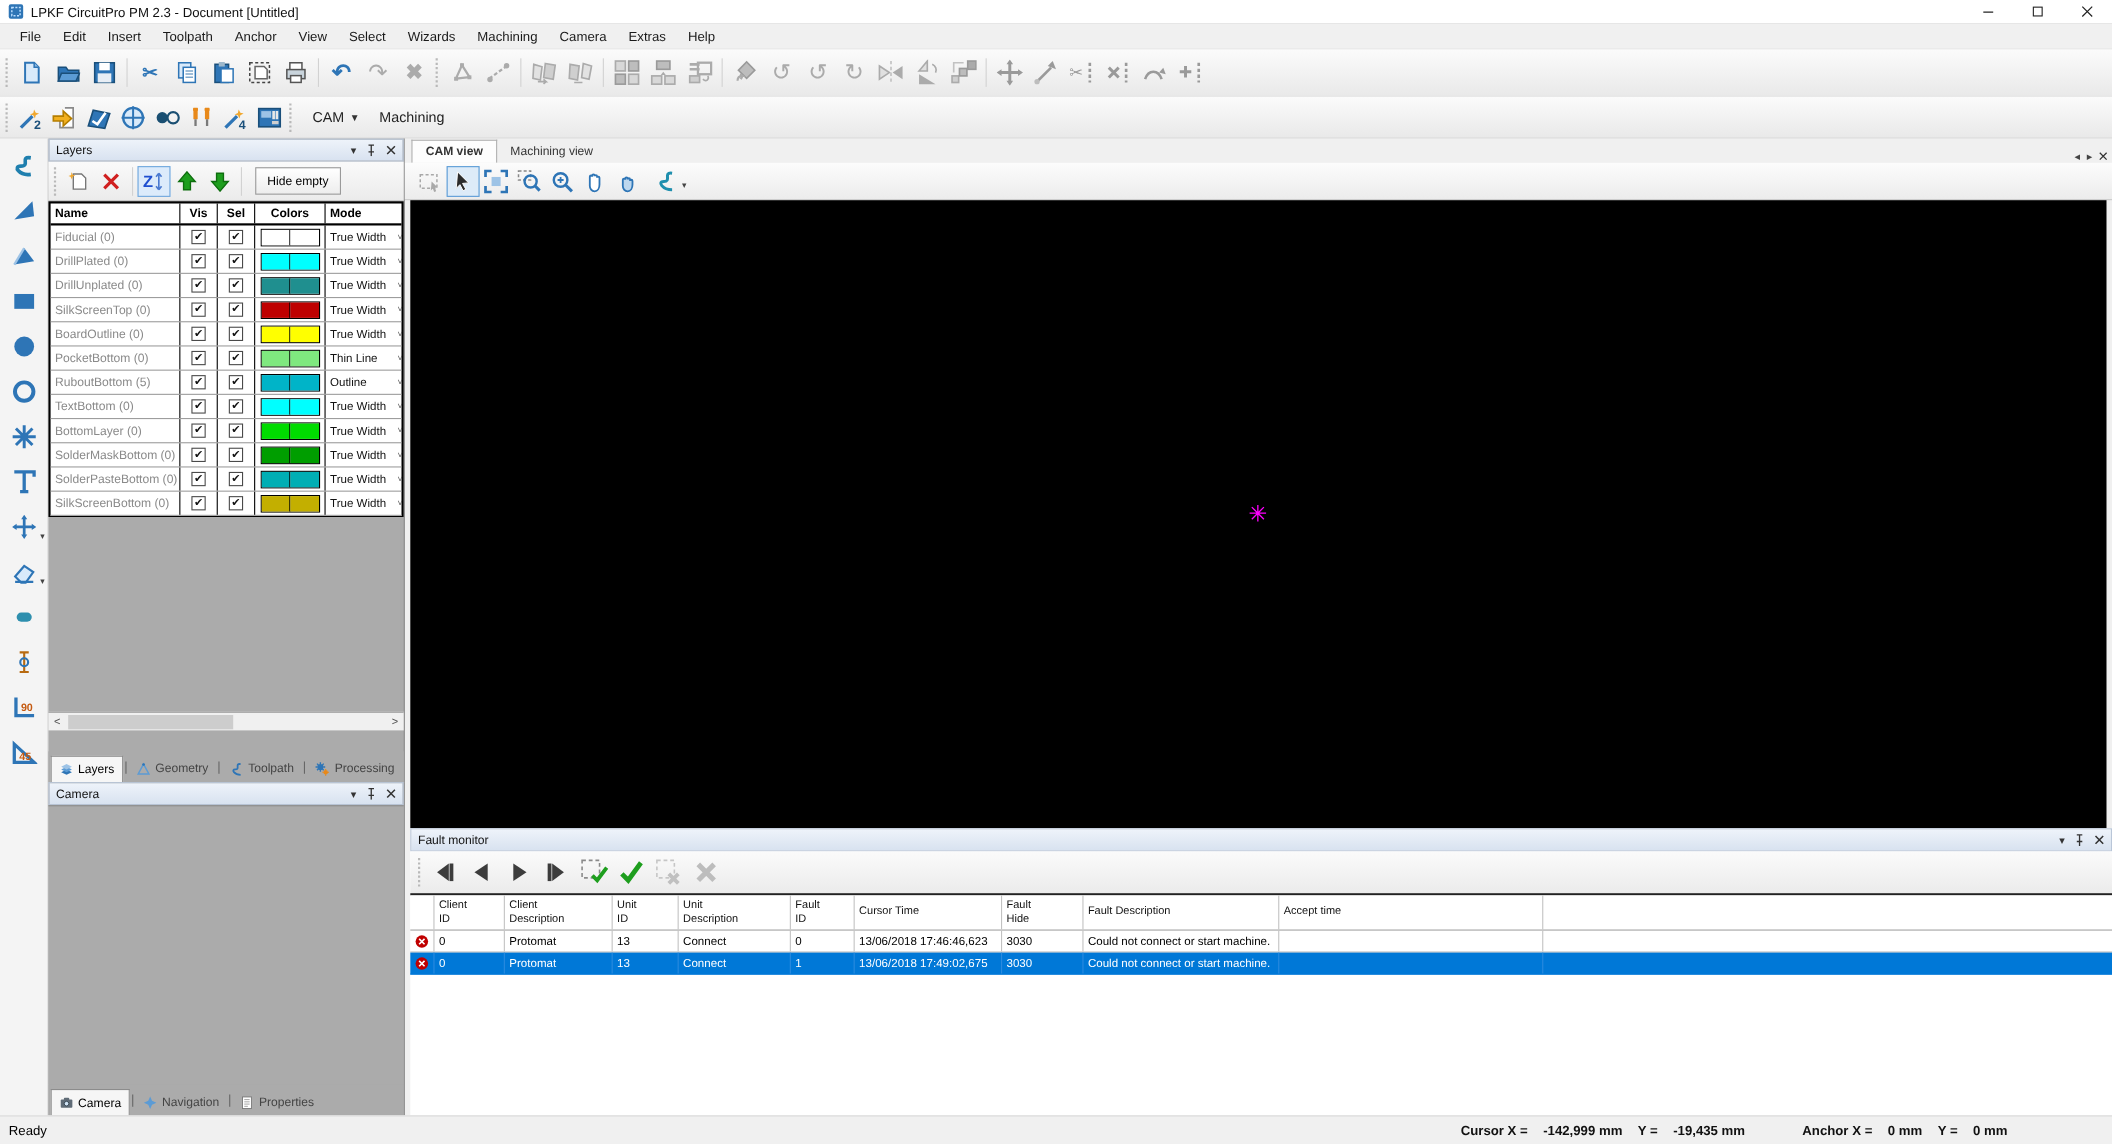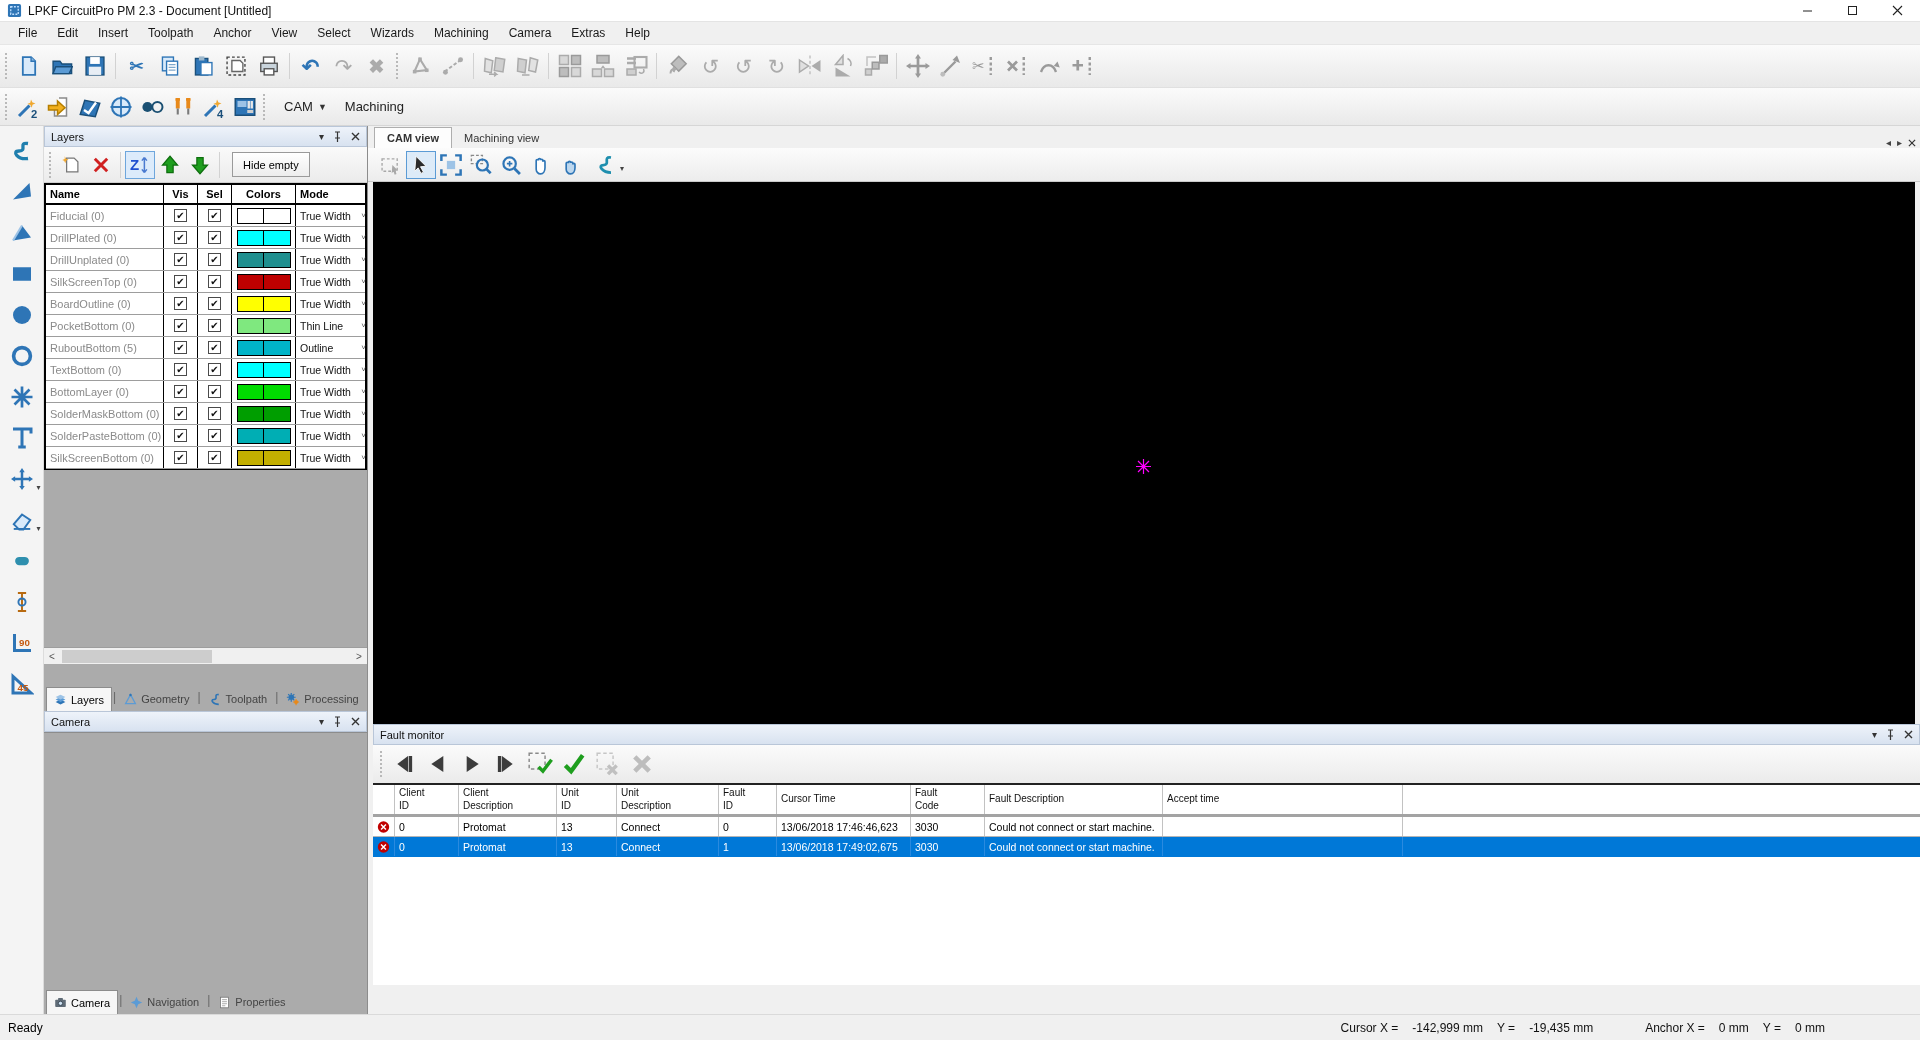--- a/index.html
+++ b/index.html
@@ -79,36 +79,36 @@
   .vtab{height:21px;display:flex;align-items:center;padding:0 12px;font-size:11px;color:#333}
   .vtab.active{background:#fdfdfd;border:1px solid #aeaeae;border-bottom:none;font-weight:bold}
   #tabnav{margin-left:auto;display:flex;gap:6px;align-items:center;padding-right:8px;color:#444;font-size:10px}
   #viewtoolbar{left:368px;top:148px;width:1552px;height:34px;background:linear-gradient(#fcfcfc,#ececec);display:flex;align-items:center;border-bottom:1px solid #c9c9c9;padding-left:8px}
   .vt{width:30px;height:28px;display:flex;align-items:center;justify-content:center;position:relative}
   .vtactive{border:1px solid #5b9bd5;background:#ddebf8}
   #canvas{left:373px;top:182px;width:1542px;height:571px;background:#000}
   #cursorstar{position:absolute;left:762px;top:276px}
 
   
-  #faultpanel{left:373px;top:724px;width:1547px;height:261px;background:#fff}
+  #faultpanel{left:373px;top:753px;width:1547px;height:261px;background:#fff}
   #ftoolbar{height:40px;background:linear-gradient(#fbfbfb,#ebebeb);display:flex;align-items:center;padding-left:4px;border-bottom:2px solid #222}
   .ft{width:34px;height:32px;display:flex;align-items:center;justify-content:center}
   .fgrid{display:grid;grid-template-columns:22px 64px 98px 60px 102px 58px 134px 74px 178px 240px 1fr;align-items:stretch}
-  #fheader{height:32px;border-bottom:3px solid #a3a3a3;background:#fff}
+  #fheader{height:32px;border-bottom:1px solid #a3a3a3;background:#fff}
   .fh{font-size:10px;color:#111;display:flex;flex-direction:column;justify-content:center;padding:1px 4px;border-right:1px solid #c2c2c2;line-height:1.25}
   .frow{height:20px;border-bottom:1px solid #b5b5b5;font-size:10.5px}
   .fc{display:flex;align-items:center;padding:0 4px;border-right:1px solid #c2c2c2;overflow:hidden;white-space:nowrap}
   .frow.fsel{background:#0078d7;color:#fff;border-bottom-color:#0078d7}
   .frow.fsel .fc{border-right-color:#2a8adf}
 
   
   #statusbar{left:0;top:1014px;width:1920px;height:26px;background:#f0f0f0;border-top:1px solid #dadada;display:flex;align-items:center;font-size:12px}
   #statusbar .ready{padding-left:8px}
   #statusright{margin-left:auto;display:flex;gap:14px;padding-right:95px;color:#111}
-  #statusright b{font-weight:normal}
+  #statusright b{font-weight:bold}
 </style>
 </head>
 <body>
 
 <div class="abs" id="titlebar">
   <span class="appicon">
     <svg width="15" height="15" viewBox="0 0 16 16">
         <rect x="1" y="1" width="14" height="14" rx="2" fill="#2e75b6"></rect>
         <rect x="4" y="4" width="8" height="8" fill="none" stroke="#bfe0ff" stroke-width="1.4" stroke-dasharray="2 1.4"></rect>
       </svg>
@@ -1023,21 +1023,21 @@
       </div>
     <div class="fh">
         <span>Fault</span>
         <span>ID</span>
       </div>
     <div class="fh">
         <span>Cursor Time</span>
       </div>
     <div class="fh">
         <span>Fault</span>
-        <span>Code</span>
+        <span>Hide</span>
       </div>
     <div class="fh">
         <span>Fault Description</span>
       </div>
     <div class="fh">
         <span>Accept time</span>
       </div>
     <div class="fh" style="border-right:none"></div>
   </div>
 

